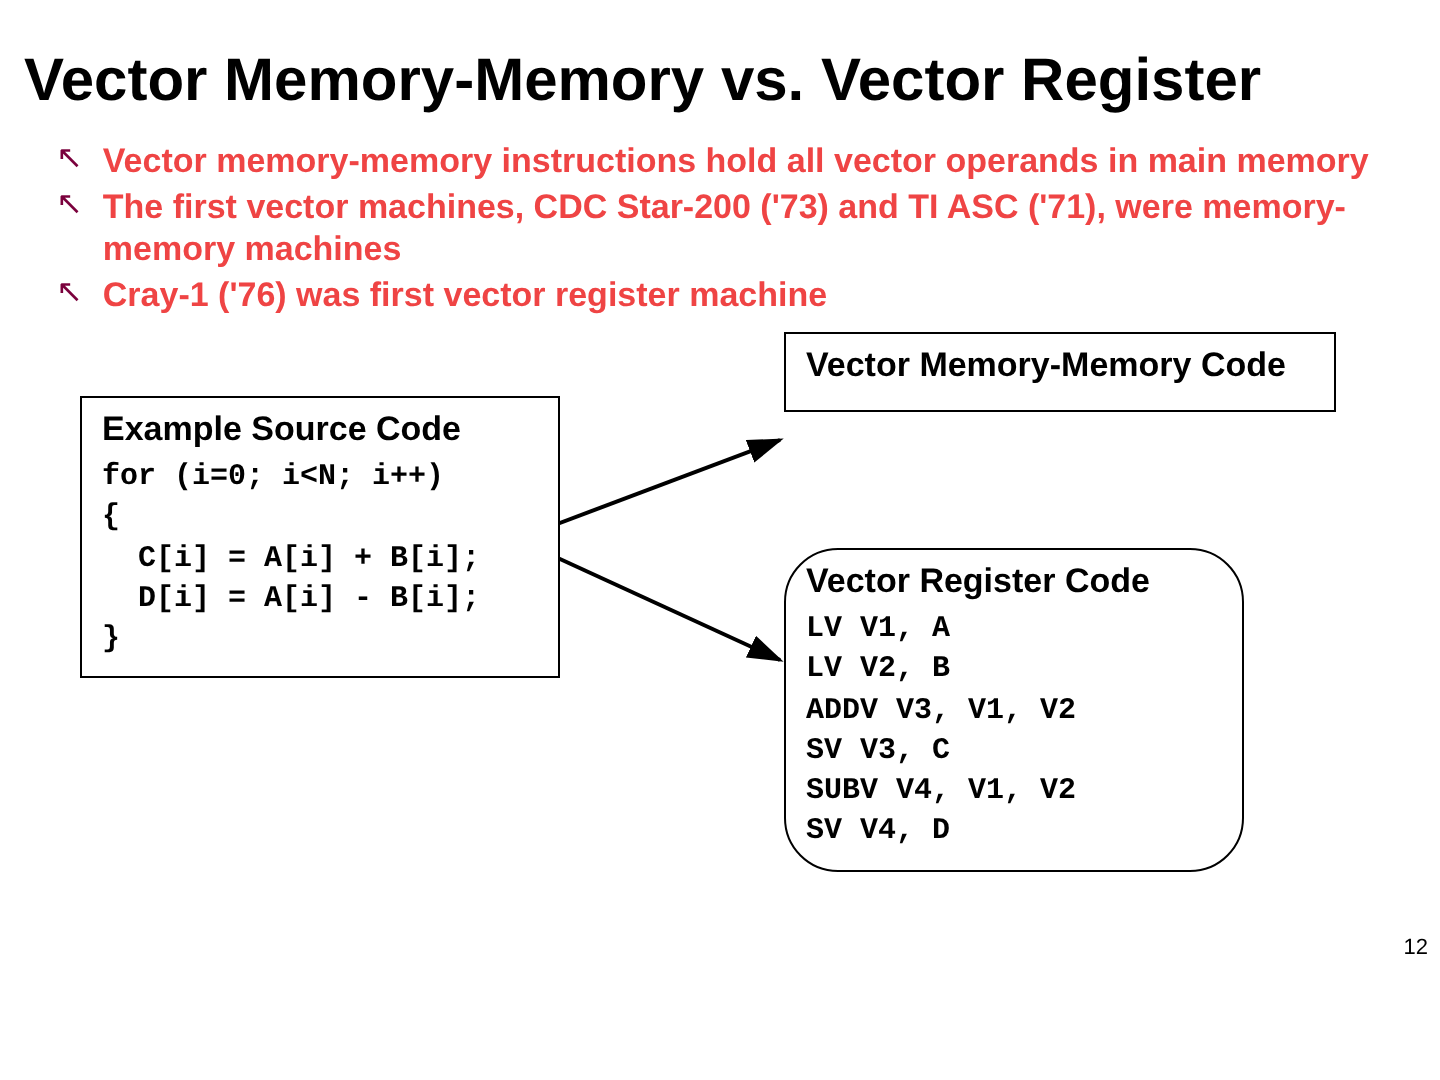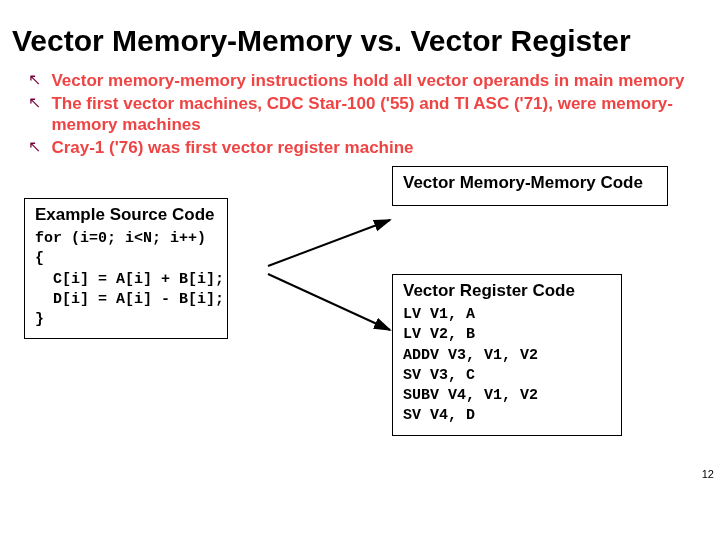--- a/index.html
+++ b/index.html
@@ -55,23 +55,23 @@
     font-size: 17px;
     margin-bottom: 4px;
   }
   .code {
     font-family: "Courier New", Courier, monospace;
     font-weight: bold;
     font-size: 15px;
     white-space: pre;
     line-height: 1.35;
   }
-  .source-box { left: 24px; top: 38px; width: 204px; }
+  .source-box { left: 40px; top: 38px; width: 240px; }
   .mm-box { left: 392px; top: 6px; width: 276px; }
-  .reg-box { left: 392px; top: 114px; width: 230px; }
+  .reg-box { left: 392px; top: 114px; width: 230px; border-radius: 27px; }
   .pagenum {
     position: absolute;
     right: 6px;
     bottom: 20px;
     font-family: Arial, sans-serif;
     font-size: 11px;
   }
   svg.arrows {
     position: absolute;
     left: 0; top: 0;
@@ -84,21 +84,21 @@
 
 <div class="title">Vector Memory-Memory vs. Vector Register</div>
 
 <div class="bullets">
   <div class="bullet-row">
     <span class="arrow">↖</span>
     <span class="bullet-text">Vector memory-memory instructions hold all vector operands in main memory</span>
   </div>
   <div class="bullet-row">
     <span class="arrow">↖</span>
-    <span class="bullet-text">The first vector machines, CDC Star-100 ('55) and TI ASC ('71), were memory-memory machines</span>
+    <span class="bullet-text">The first vector machines, CDC Star-200 ('73) and TI ASC ('71), were memory-memory machines</span>
   </div>
   <div class="bullet-row">
     <span class="arrow">↖</span>
     <span class="bullet-text">Cray-1 ('76) was first vector register machine</span>
   </div>
 </div>
 
 <div class="lower">
 
   <svg class="arrows">

